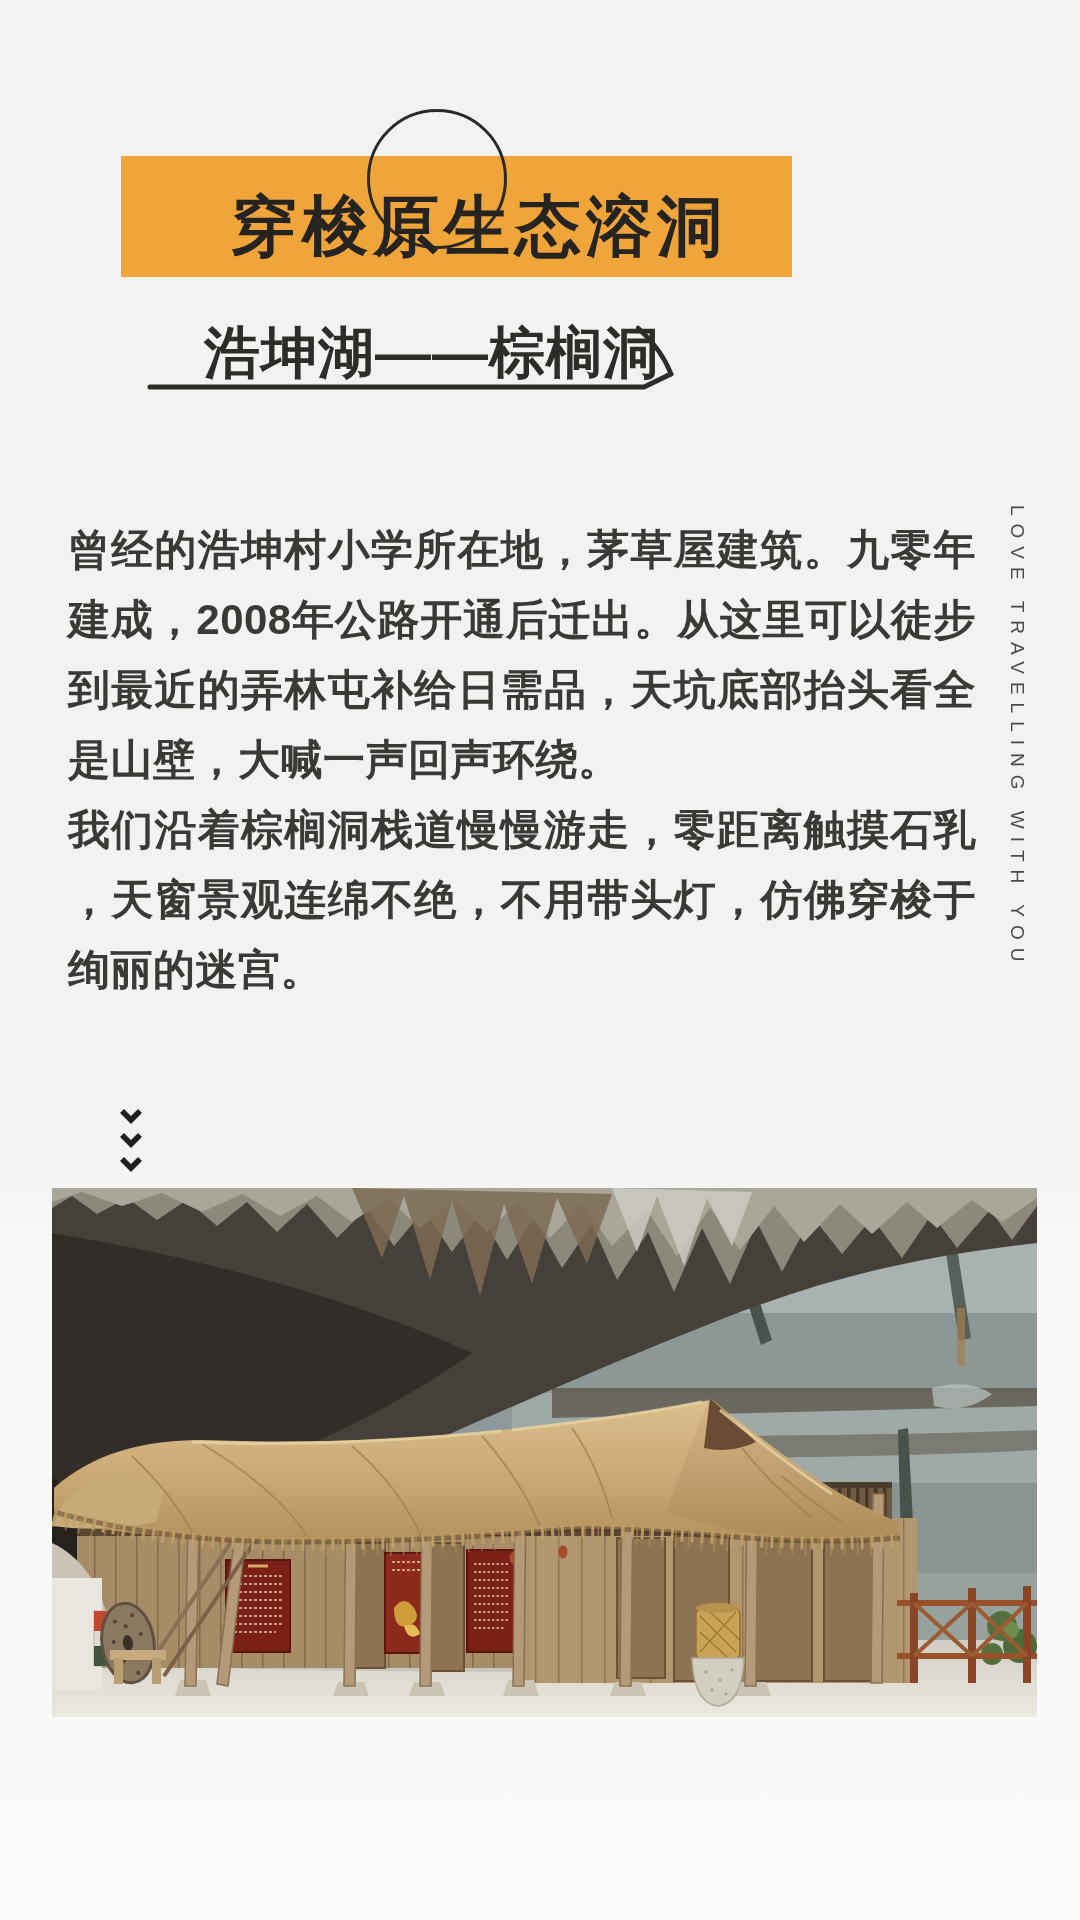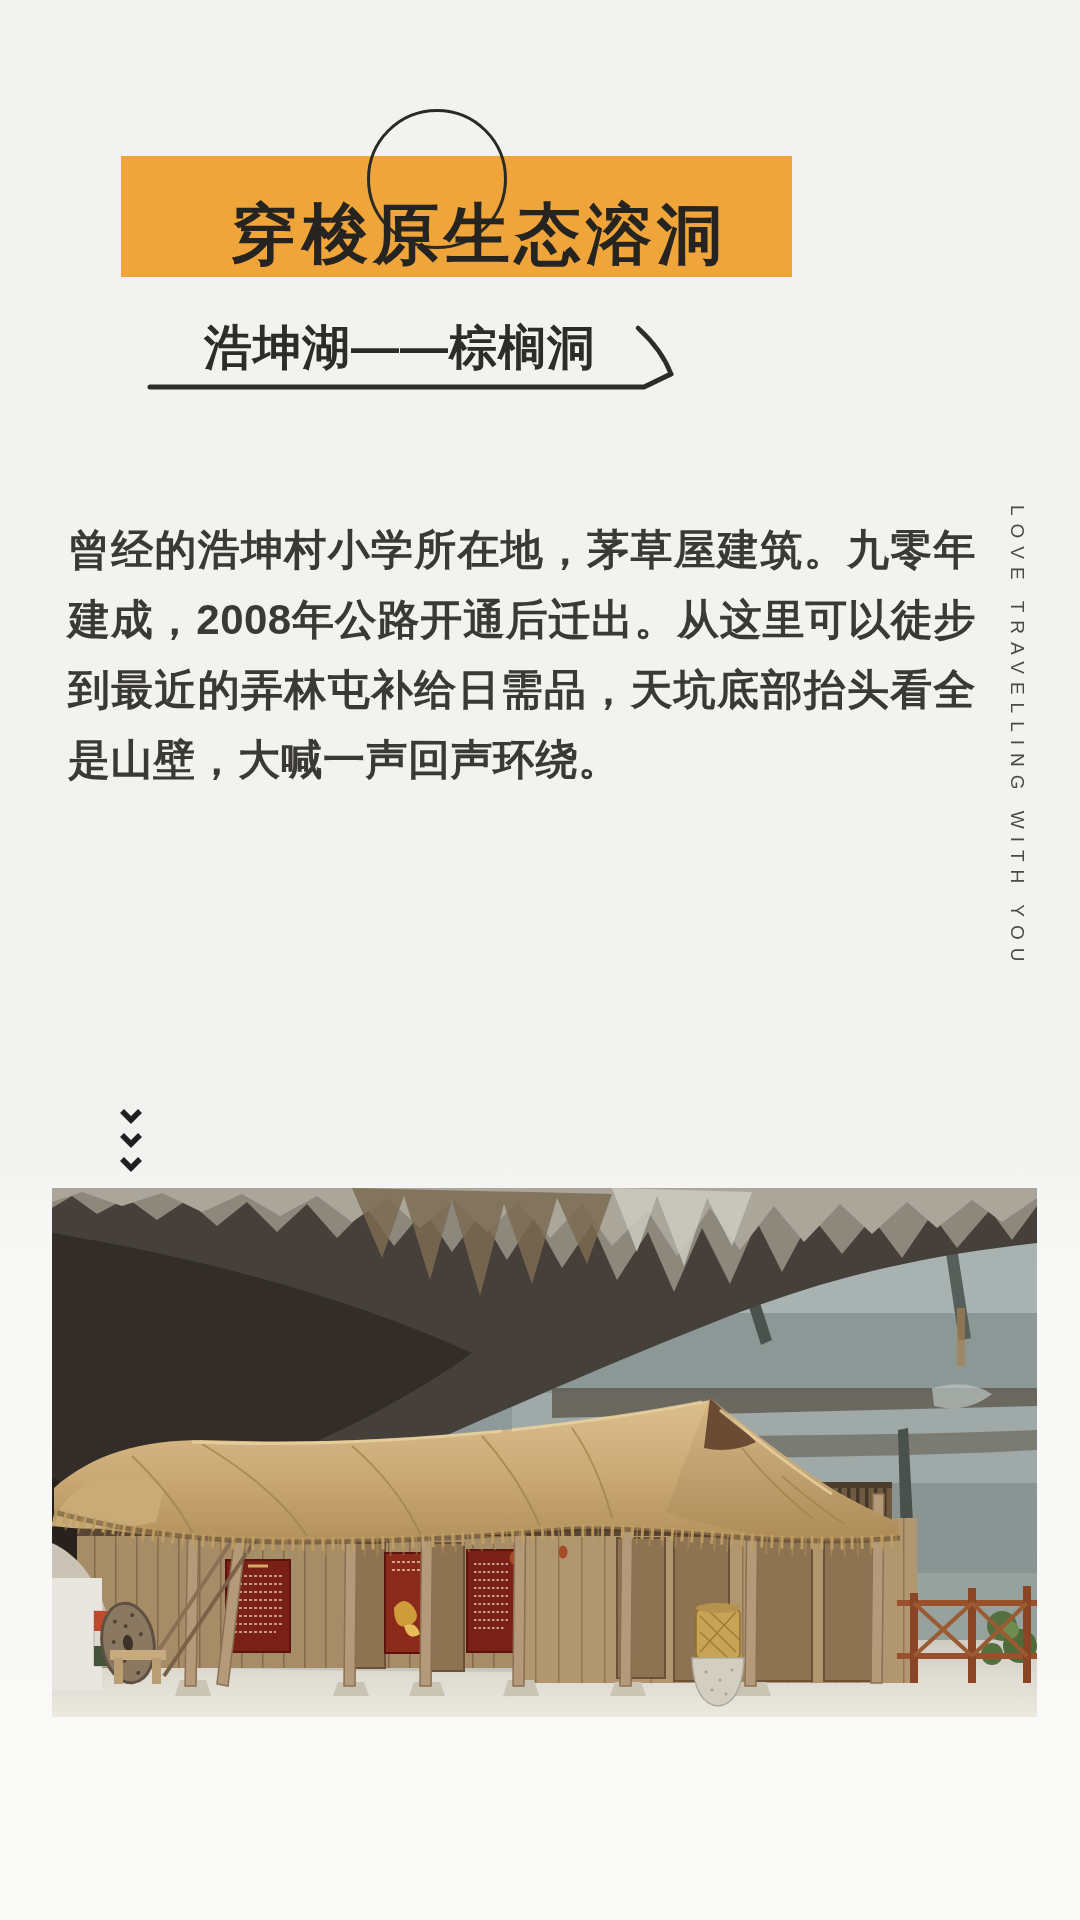--- a/index.html
+++ b/index.html
@@ -11,27 +11,27 @@
   .circle-decor{
     position:absolute;left:367px;top:109px;width:134px;height:134px;
     border:3px solid #2b2a27;border-radius:50%;background:transparent;
   }
   .banner{
     position:absolute;left:121px;top:156px;width:671px;height:121px;
     background:#F0A53A;
   }
   .banner-title{
     position:absolute;left:121px;top:156px;width:671px;height:121px;
-    box-sizing:border-box;padding-left:110px;padding-top:20px;
+    box-sizing:border-box;padding-left:110px;padding-top:12px;
     font-size:66px;line-height:117px;font-weight:900;letter-spacing:5px;
     color:#262420;white-space:nowrap;
   }
   .subtitle{
     position:absolute;left:204px;top:316px;
-    font-size:48px;font-weight:900;letter-spacing:1px;color:#2e2c29;white-space:nowrap;
+    font-size:56px;font-weight:900;letter-spacing:1px;color:#2e2c29;white-space:nowrap;
   }
   .subtitle-swoosh{position:absolute;left:146px;top:316px;width:540px;height:80px;}
   .body-text{
     position:absolute;left:68px;top:515px;width:908px;
     font-size:42px;line-height:70px;letter-spacing:0.5px;color:#3b3936;
     font-weight:700;line-break:anywhere;text-align:justify;
   }
   .body-text p{margin:0;}
   .tagline-vertical{
     position:absolute;left:1006px;top:505px;height:540px;
@@ -54,20 +54,21 @@
 <div class="subtitle">浩坤湖——棕榈洞</div>
 
 <svg class="subtitle-swoosh" viewBox="0 0 540 80">
   <path d="M4 71 L498 71 L525 58" fill="none" stroke="#2e2c29" stroke-width="5" stroke-linecap="round"></path>
   <path d="M492 12 Q516 34 525 58" fill="none" stroke="#2e2c29" stroke-width="4.5" stroke-linecap="round"></path>
   <path d="M498 71 L531 52 L505 66 Z" fill="#2e2c29"></path>
 </svg>
 
 <div class="body-text">
   <p>曾经的浩坤村小学所在地，茅草屋建筑。九零年建成，2008年公路开通后迁出。从这里可以徒步到最近的弄林屯补给日需品，天坑底部抬头看全是山壁，大喊一声回声环绕。</p>
+  <p>我们沿着棕榈洞栈道慢慢游走，零距离触摸石乳，天窗景观连绵不绝，不用带头灯，仿佛穿梭于绚丽的迷宫。</p>
 </div>
 
 <div class="tagline-vertical">LOVE TRAVELLING WITH YOU</div>
 
 <svg class="chevrons" viewBox="0 0 26 70">
   <polyline points="4,3 13,12 22,3" fill="none" stroke="#1f1f1f" stroke-width="5.5"></polyline>
   <polyline points="4,27 13,36 22,27" fill="none" stroke="#1f1f1f" stroke-width="5.5"></polyline>
   <polyline points="4,51 13,60 22,51" fill="none" stroke="#1f1f1f" stroke-width="5.5"></polyline>
 </svg>
 

